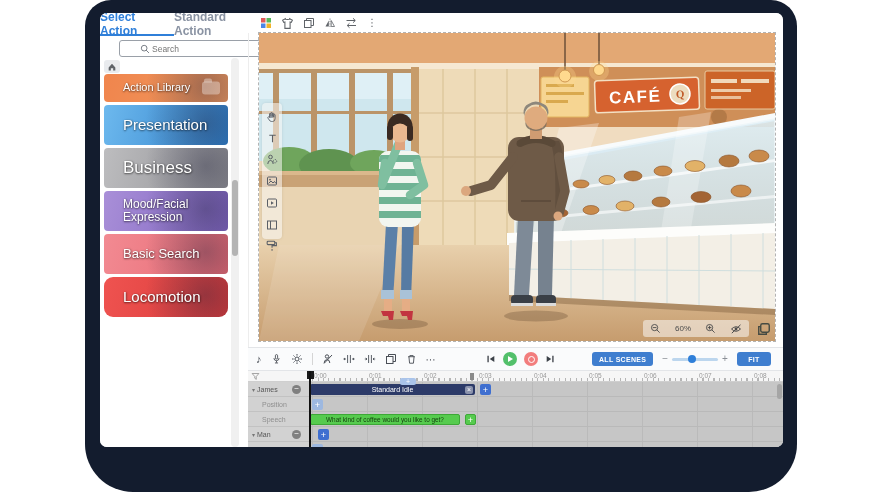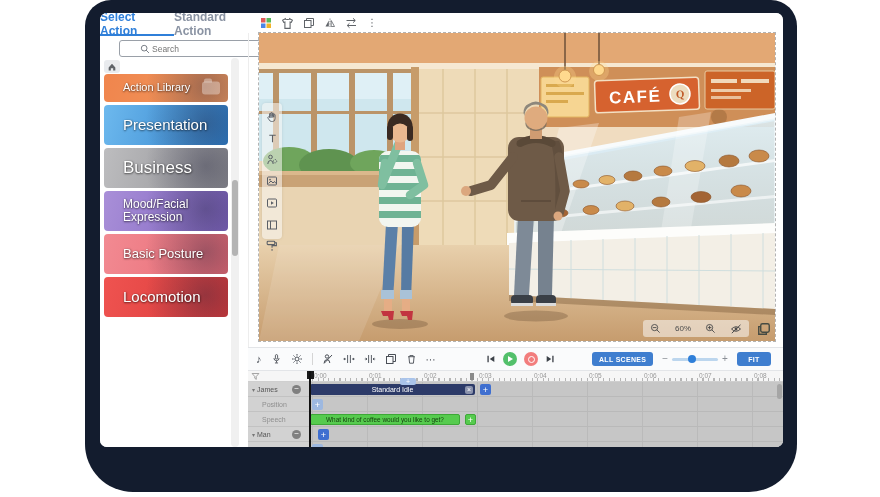--- a/index.html
+++ b/index.html
@@ -167,23 +167,23 @@
           <div class="tile" style="background: linear-gradient(105deg, rgb(109, 185, 238), rgb(46, 126, 201));">
             <span class="tile-label fs15">Presentation</span>
           </div>
           <div class="tile" style="background: linear-gradient(105deg, rgb(189, 189, 191), rgb(143, 143, 147));">
             <span class="tile-label fs16">Business</span>
           </div>
           <div class="tile" style="background: linear-gradient(105deg, rgb(169, 143, 216), rgb(127, 100, 192));">
             <span class="tile-label fs10" style="width:70px;">Mood/Facial Expression</span>
           </div>
           <div class="tile" style="background: linear-gradient(105deg, rgb(242, 138, 146), rgb(232, 106, 116));">
-            <span class="tile-label fs13">Basic Posture</span>
-          </div>
-          <div class="tile" style="background: linear-gradient(105deg, rgb(239, 83, 80), rgb(217, 58, 58));">
+            <span class="tile-label fs13">Basic Search</span>
+          </div>
+          <div class="tile" style="background: linear-gradient(105deg, rgb(239, 83, 80), rgb(217, 58, 58)); border-radius: 9px;">
             <span class="tile-label fs15">Locomotion</span>
           </div>
         </div>
         <div class="panel-scrollbar">
           <div class="thumb"></div>
         </div>
       </aside>
 
       <div class="v-divider"></div>
 

